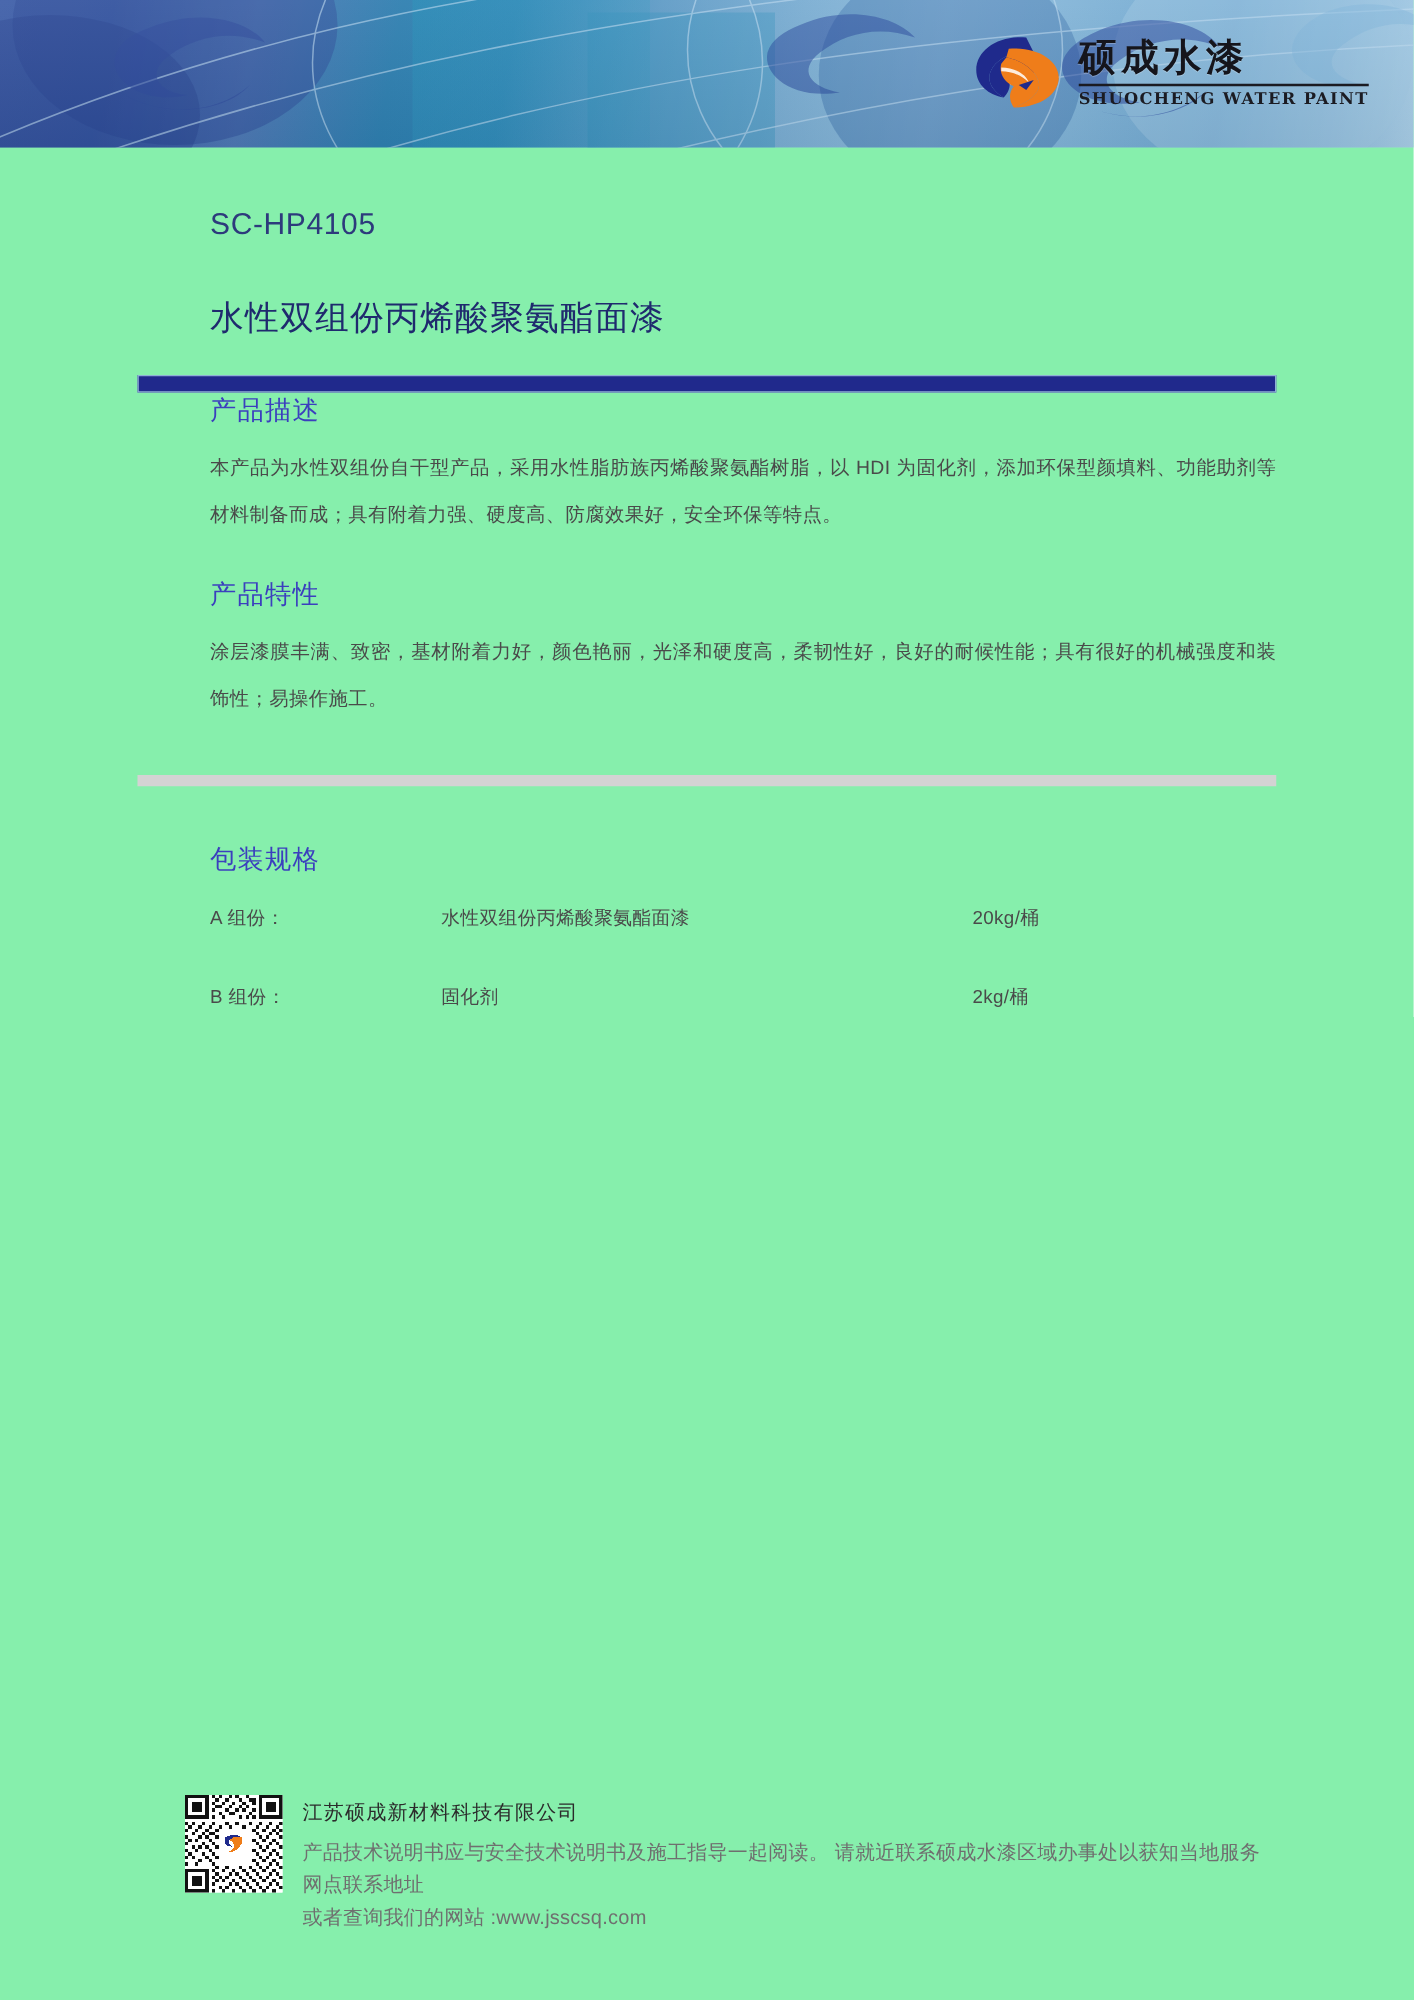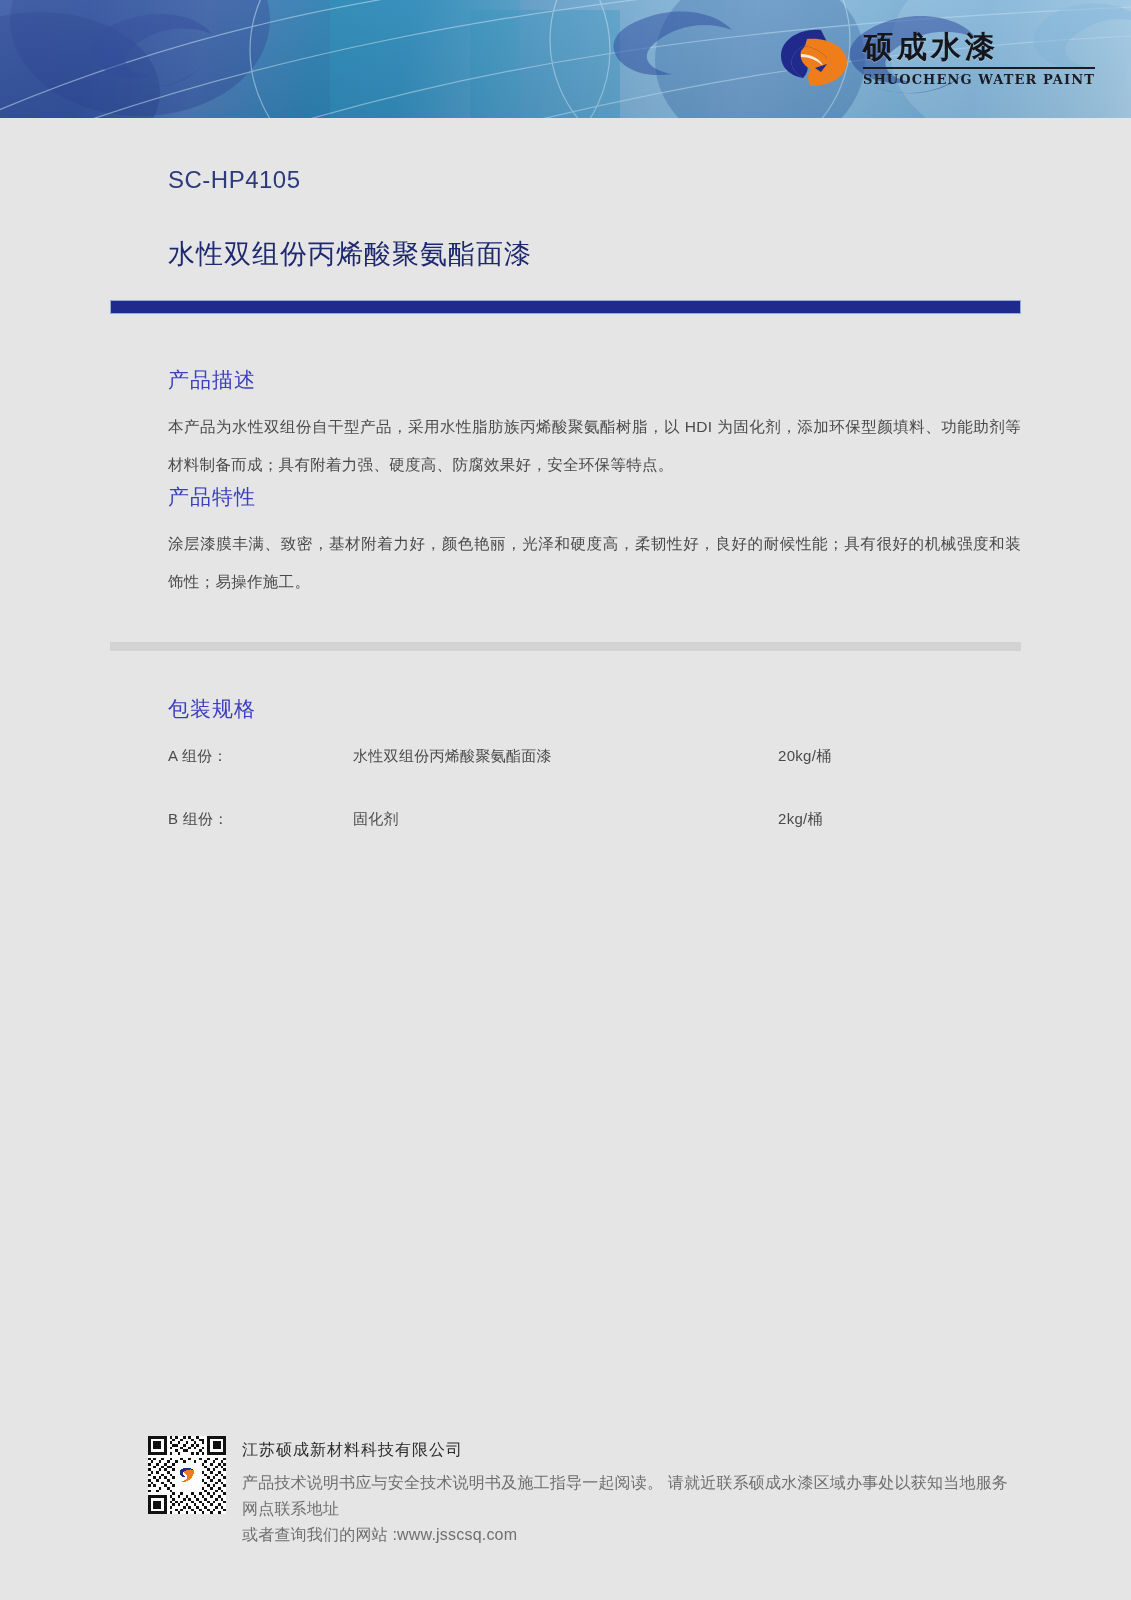--- a/index.html
+++ b/index.html
@@ -2,21 +2,21 @@
 <html><head>
 <meta charset="utf-8">
 <style>
   * { margin:0; padding:0; box-sizing:border-box; }
   html, body {
     width:1131px; height:1600px;
     background:#ffffff;
     font-family:"Liberation Sans", "DejaVu Sans", sans-serif;
     overflow:hidden;
   }
-  .page { position:relative; width:1131px; height:1600px; background:#e5e5e5; }
+  .page { position:relative; width:1131px; height:1600px; background:#86efac; }
 
   
   .banner {
     position:relative; width:1131px; height:118px; overflow:hidden;
     background:linear-gradient(100deg,
        #3f5fa8 0%, #3a5ca6 8%, #4e78b4 18%, #2e7fb0 28%,
        #2d83b4 36%, #5f9bc6 46%, #7aadd2 56%, #8fbcdc 66%,
        #7fb2d6 76%, #6fa7d0 86%, #8bb9da 94%, #a8cde6 100%);
   }
   .banner-deco { position:absolute; inset:0; }
@@ -66,23 +66,23 @@
 
   .section { padding-left:58px; }
   .sec-head {
     font-size:21px; color:#3b3fbe; font-weight:400;
     letter-spacing:1px;
   }
   .sec-body {
     font-size:15.5px; color:#4a4a4a; line-height:2.42;
     text-align:justify; letter-spacing:0.3px;
   }
-  #desc-head { margin-top:52px; }
+  #desc-head { }
   #desc-body { margin-top:14px; }
-  #feat-head { }
+  #feat-head { margin-top:30px; }
   #feat-body { margin-top:14px; }
   #app-head  { margin-top:30px; }
   #app-body  { margin-top:14px; }
 
   .graybar {
     margin:42px 0 0 0; height:9px; background:#d3d3d3;
   }
 
   #pack-head { margin-top:44px; }
   .pack-table { margin-top:24px; padding-left:58px; width:100%; }

